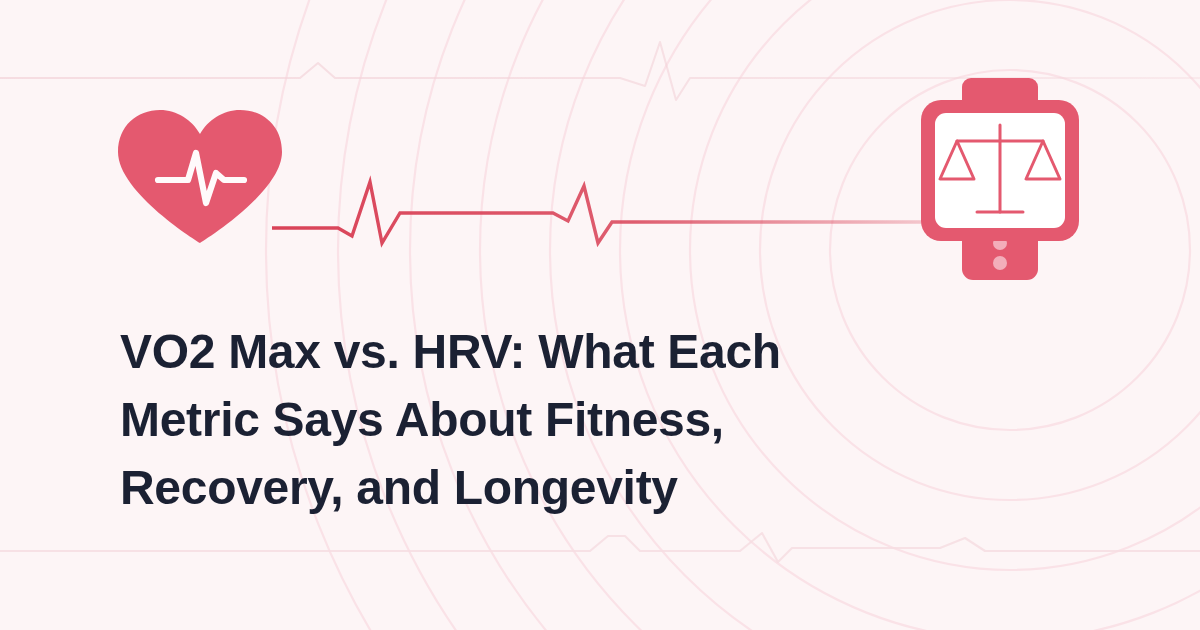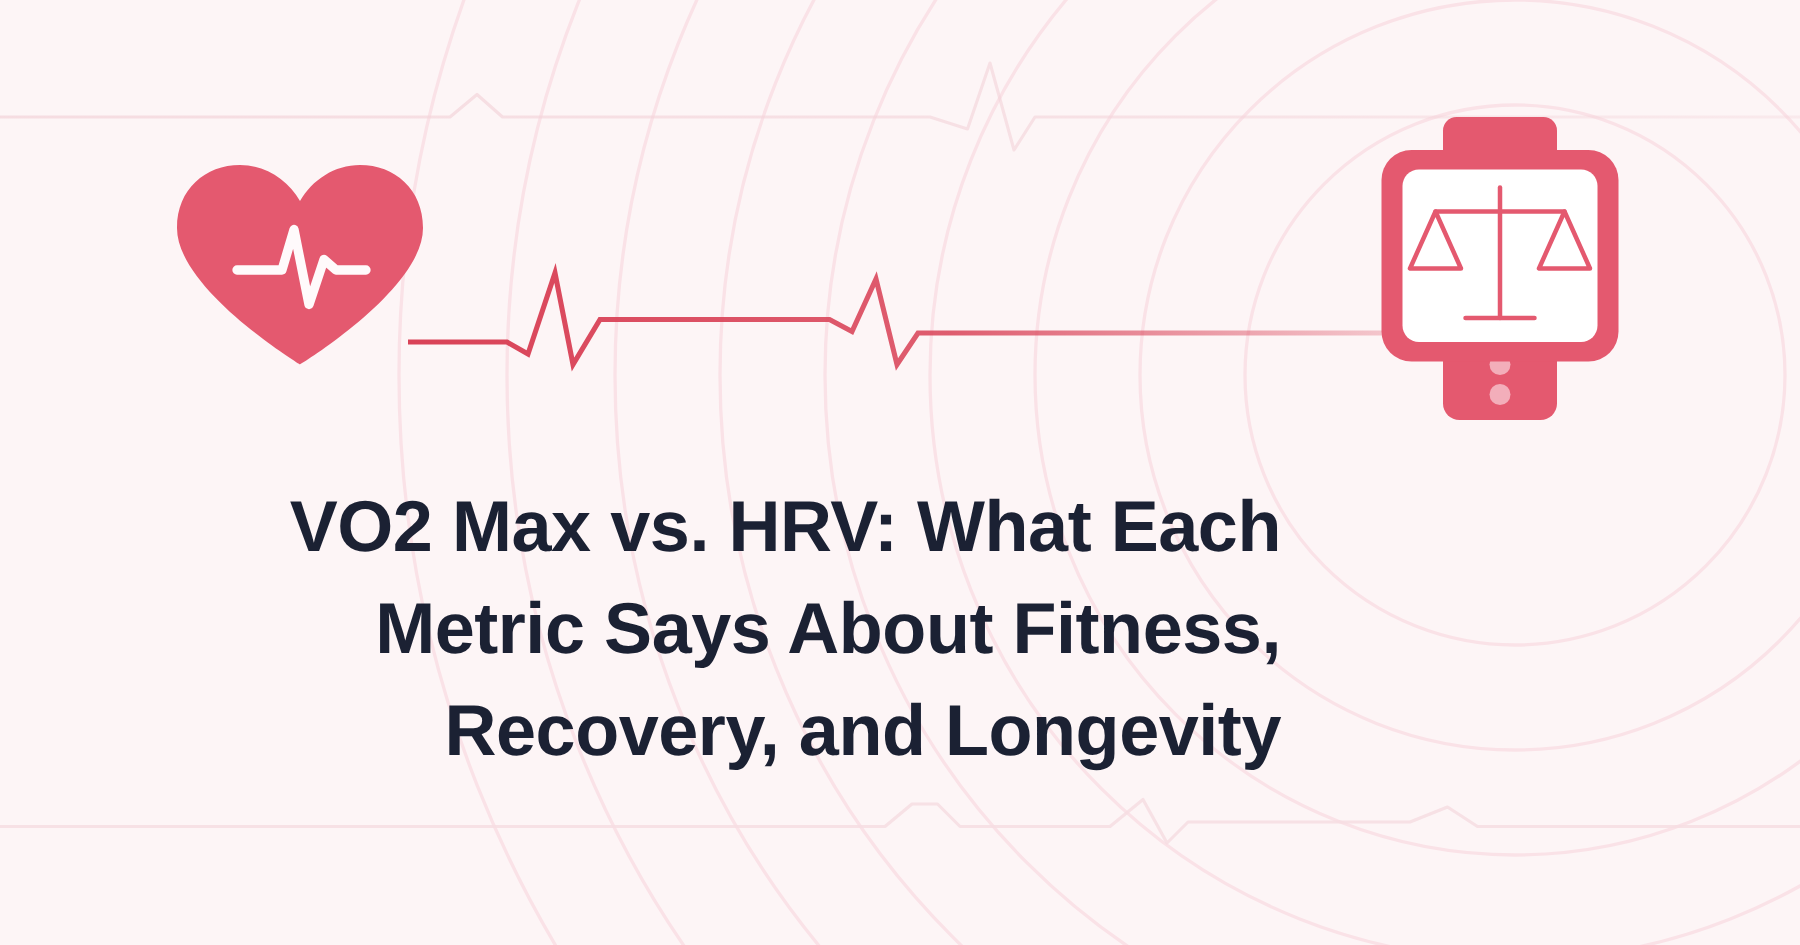--- a/index.html
+++ b/index.html
@@ -42,21 +42,21 @@
     height: 300px;
   }
 
   
   .title-block {
     position: absolute;
     left: 0;
     top: 318px;
     width: 974px;
     padding: 0 120px;
-    text-align: right;
+    text-align: left;
   }
 
   .title-block h1 {
     font-family: "Liberation Sans", sans-serif;
     font-size: 48px;
     line-height: 1.42;
     font-weight: 700;
     letter-spacing: -0.3px;
     color: #1b2133;
     white-space: pre-line;

